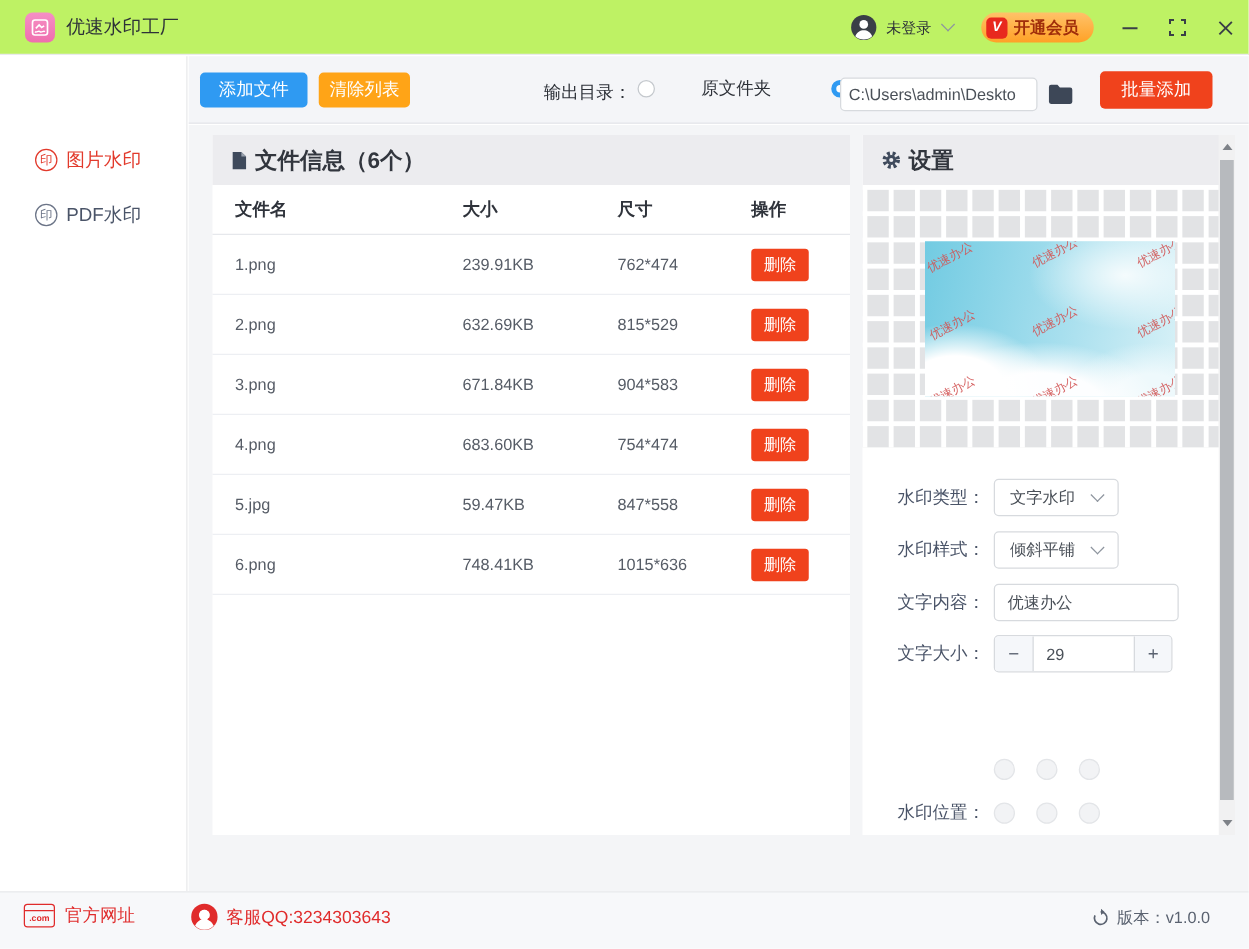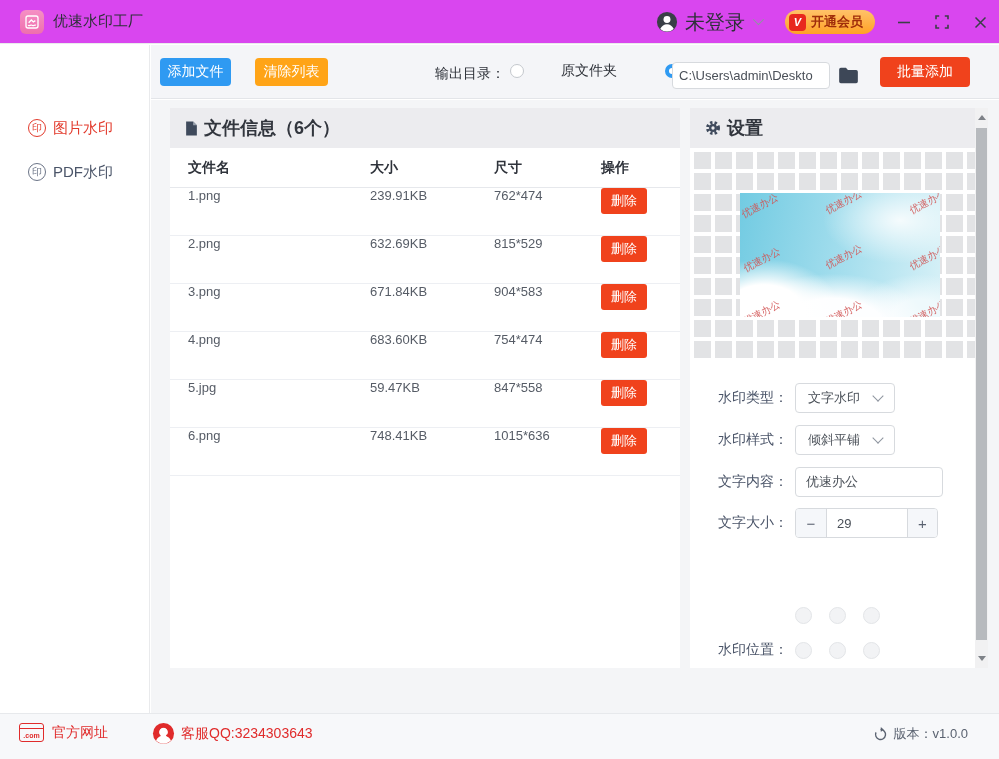--- a/index.html
+++ b/index.html
@@ -1,65 +1,65 @@
 <!DOCTYPE html>
 <html><head>
 <meta charset="utf-8">
 <style>
   * { margin:0; padding:0; box-sizing:border-box; }
   html,body { width:999px; height:759px; }
   body { font-family:"Liberation Sans","DejaVu Sans",sans-serif; background:#fff; position:relative; overflow:hidden; color:#32363e; }
 
   
-  .titlebar { position:absolute; left:0; top:0; width:999px; height:44px; background:#d946ef; border-bottom:1px solid #e9eaec; display:flex; align-items:center; z-index:5; }
+  .titlebar { position:absolute; left:0; top:0; width:999px; height:44px; background:#bef264; border-bottom:1px solid #e9eaec; display:flex; align-items:center; z-index:5; }
   .app-icon { width:24px; height:24px; border-radius:6px; margin-left:20px; background:linear-gradient(180deg,#f590c4,#ef6eae); display:flex; align-items:center; justify-content:center; }
   .app-title { margin-left:9px; font-size:15px; color:#2d3138; }
   .tb-right { position:absolute; right:0; top:0; height:44px; display:flex; align-items:center; }
   .login { display:flex; align-items:center; cursor:pointer; }
-  .login-label { margin-left:7px; font-size:20px; color:#2d3138; }
+  .login-label { margin-left:7px; font-size:12px; color:#2d3138; }
   .chev { width:8px; height:8px; border-right:1.5px solid #8e959f; border-bottom:1.5px solid #8e959f; transform:rotate(45deg) translateY(-2px); display:inline-block; margin-left:8px; margin-top:-3px; }
   .vip-btn { margin-left:24px; height:24px; padding:0 12px 0 4px; border-radius:12px; background:linear-gradient(180deg,#ffc269,#ffa126); display:flex; align-items:center; cursor:pointer; }
   .vip-badge { width:17px; height:17px; border-radius:4px; background:#e8281e; color:#fff; font-size:11px; font-weight:bold; font-style:italic; display:flex; align-items:center; justify-content:center; }
   .vip-label { margin-left:5px; font-size:13px; color:#a02d0a; font-weight:bold; }
   .win-btns { display:flex; align-items:center; margin-left:10px; }
   .win-btn { width:38px; height:44px; display:flex; align-items:center; justify-content:center; cursor:pointer; }
 
   
   .sidebar { position:absolute; left:0; top:45px; width:150px; height:668px; background:#fff; border-right:1px solid #e9eaec; }
   .side-item { display:flex; align-items:center; margin:0 0 0 28px; height:26px; cursor:pointer; font-size:15px; }
   .side-item.first { margin-top:70px; }
   .side-item.second { margin-top:18px; color:#4a5468; }
   .side-item.active { color:#e23a2c; }
   .stamp { width:18px; height:18px; border:1.5px solid currentColor; border-radius:50%; font-size:10px; display:flex; align-items:center; justify-content:center; margin-right:7px; flex:none; }
   .side-item.second .stamp { color:#6b7487; }
 
   
   .toolbar { position:absolute; left:151px; top:45px; width:848px; height:54px; background:#f4f5f8; border-bottom:1px solid #e3e5e9; }
   .btn { border:none; border-radius:4px; color:#fff; font-size:14px; cursor:pointer; font-family:inherit; }
-  .btn-add { position:absolute; left:9px; top:13px; width:71px; height:28px; background:#2f9af2; }
+  .btn-add { position:absolute; left:9px; top:13px; width:86px; height:28px; background:#2f9af2; }
   .btn-clear { position:absolute; left:104px; top:13px; width:73px; height:28px; background:#ffa417; }
   .out-label { position:absolute; left:284px; top:20px; font-size:14px; color:#2d3138; }
   .radio-row { position:absolute; left:359px; top:17px; display:flex; align-items:center;gap:30px; }
   .radio { width:14px; height:14px; border-radius:50%; background:#fff; border:1px solid #c4c8cd; flex:none; cursor:pointer; }
   .radio.checked { border:4.5px solid #2f9af2; }
   .radio-lbl { font-size:14px; color:#2d3138; margin:0 18px 0 7px; cursor:pointer; }
   .radio-lbl.last { margin-right:12px; }
   .path-input { position:absolute; left:521px; top:17px; width:158px; height:27px; border:1px solid #d7dade; border-radius:4px; font-size:13px; color:#4a5058; padding:0 6px; font-family:inherit; background:#fff; }
   .folder-ic { position:absolute; left:687px; top:22px; cursor:pointer; }
   .btn-batch { position:absolute; left:729px; top:12px; width:90px; height:30px; background:#f0421c; font-size:14px; }
 
   
   .content-bg { position:absolute; left:151px; top:100px; width:848px; height:613px; background:#f4f5f7; }
 
   
   .file-panel { position:absolute; left:170px; top:108px; width:510px; height:560px; background:#fff; }
   .panel-head { height:40px; background:#ececef; display:flex; align-items:center; padding-left:15px; font-size:18px; color:#32363e;font-weight:bold; }
   .panel-head svg { margin-right:6px; }
   .thead { height:40px; display:flex; align-items:center; border-bottom:1px solid #e6e8ec; font-size:14px; font-weight:bold; color:#2f333b; }
-  .trow { height:48px; display:flex; border-bottom:1px solid #edeff3; font-size:13px; color:#565c66; }
+  .trow { height:48px; display:flex; align-items:center; border-bottom:1px solid #edeff3; font-size:13px; color:#565c66; }
   .c-name { width:200px; padding-left:18px; }
   .c-size { width:100px; }
   .c-dims { width:107px;margin-left:24px; }
   .c-act { flex:1; }
   .btn-del { width:46px; height:26px; background:#f0421c; border:none; border-radius:3px; color:#fff; font-size:13px; cursor:pointer; font-family:inherit; }
 
   
   .settings-panel { position:absolute; left:690px; top:108px; width:298px; height:560px; background:#fff; overflow:hidden; }
   .preview { position:absolute; left:0; top:40px; width:285px; height:210px;
     background-color:#e2e3e5;

